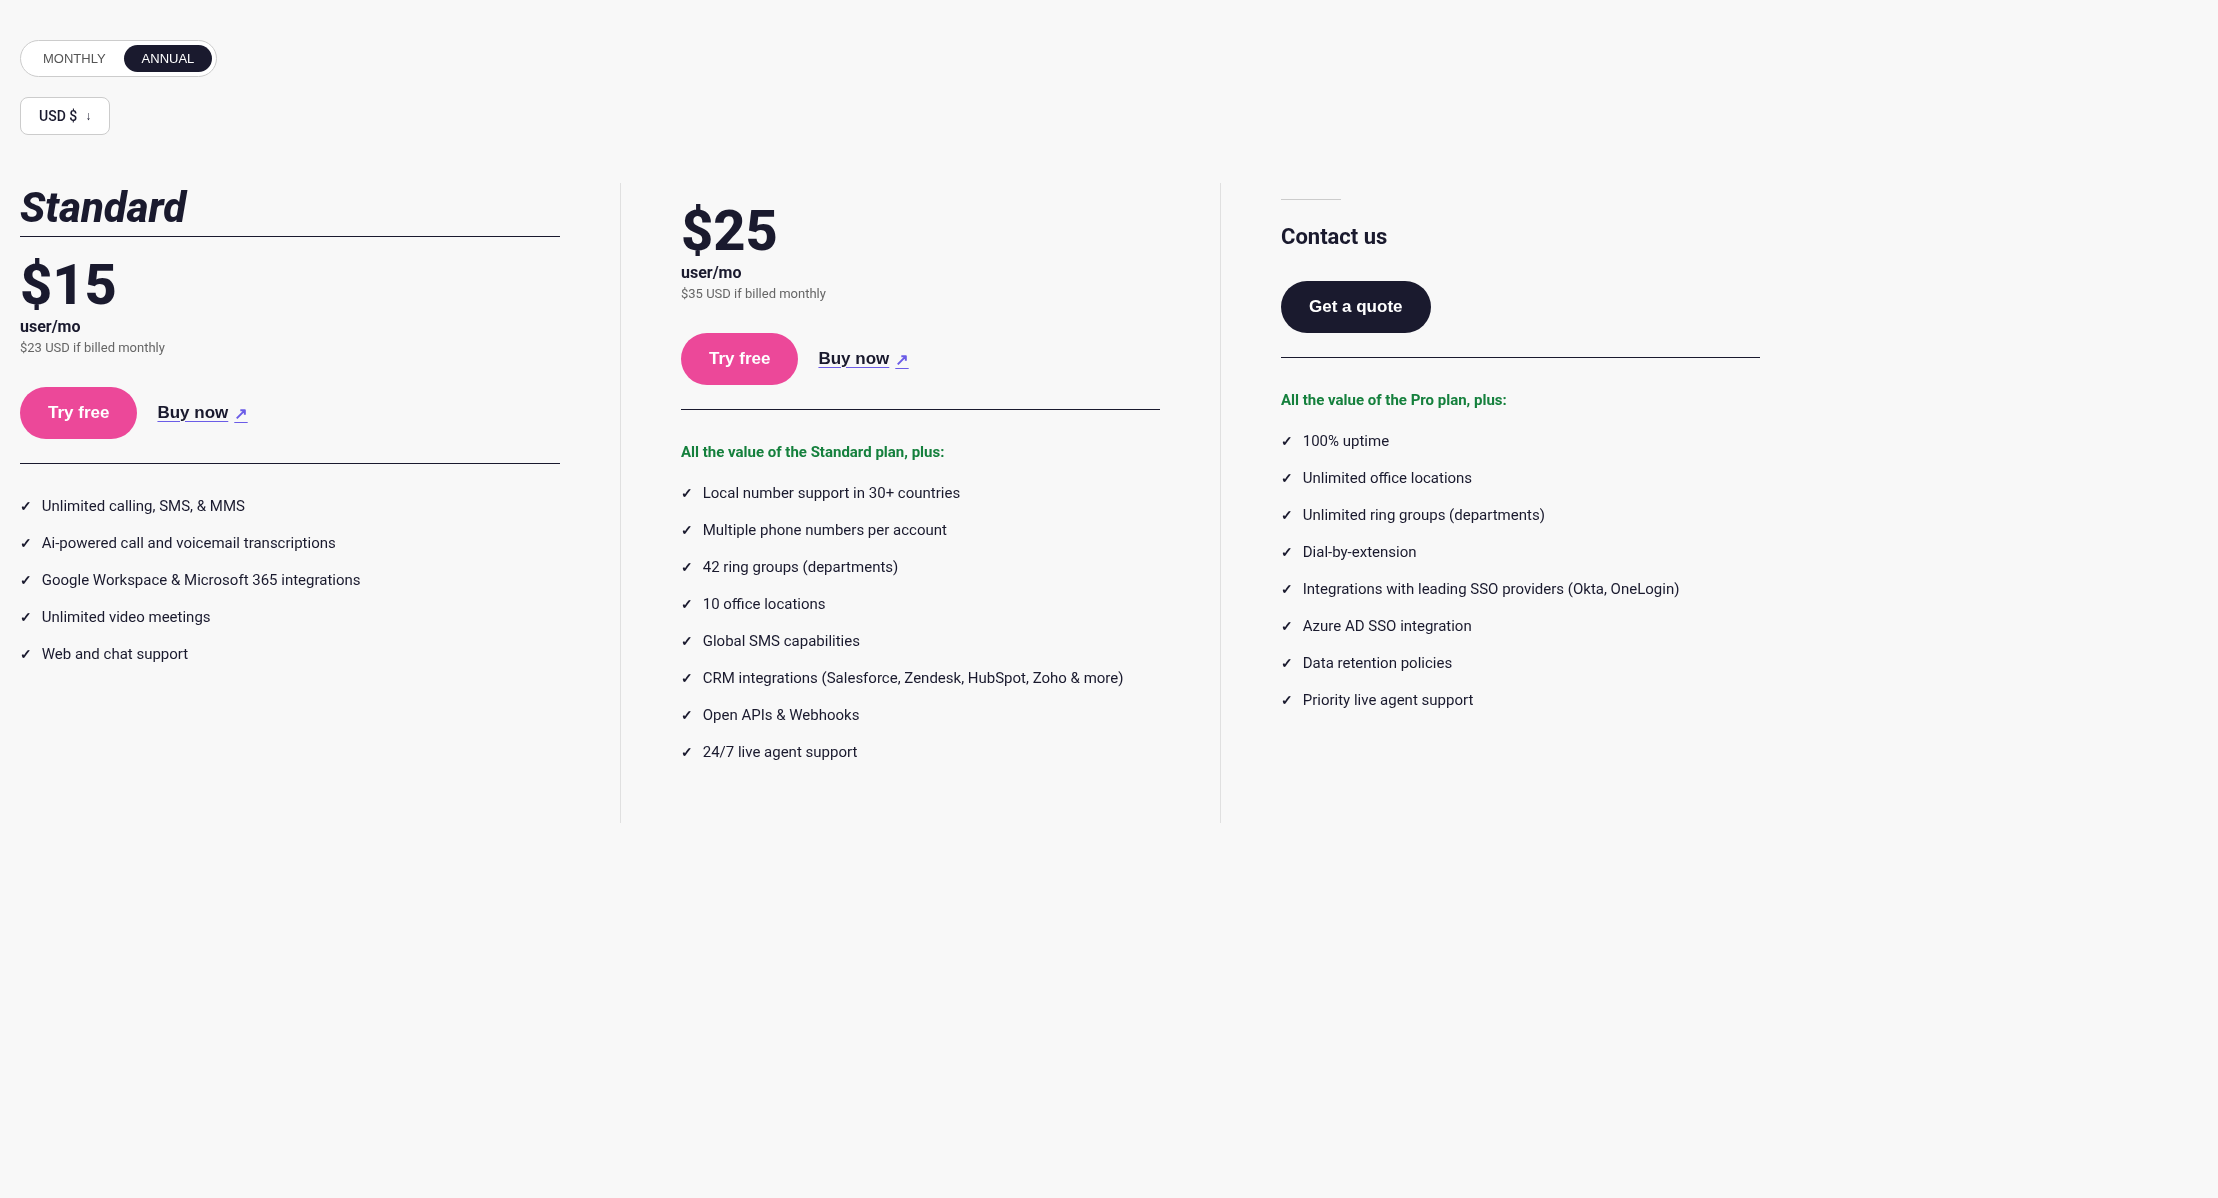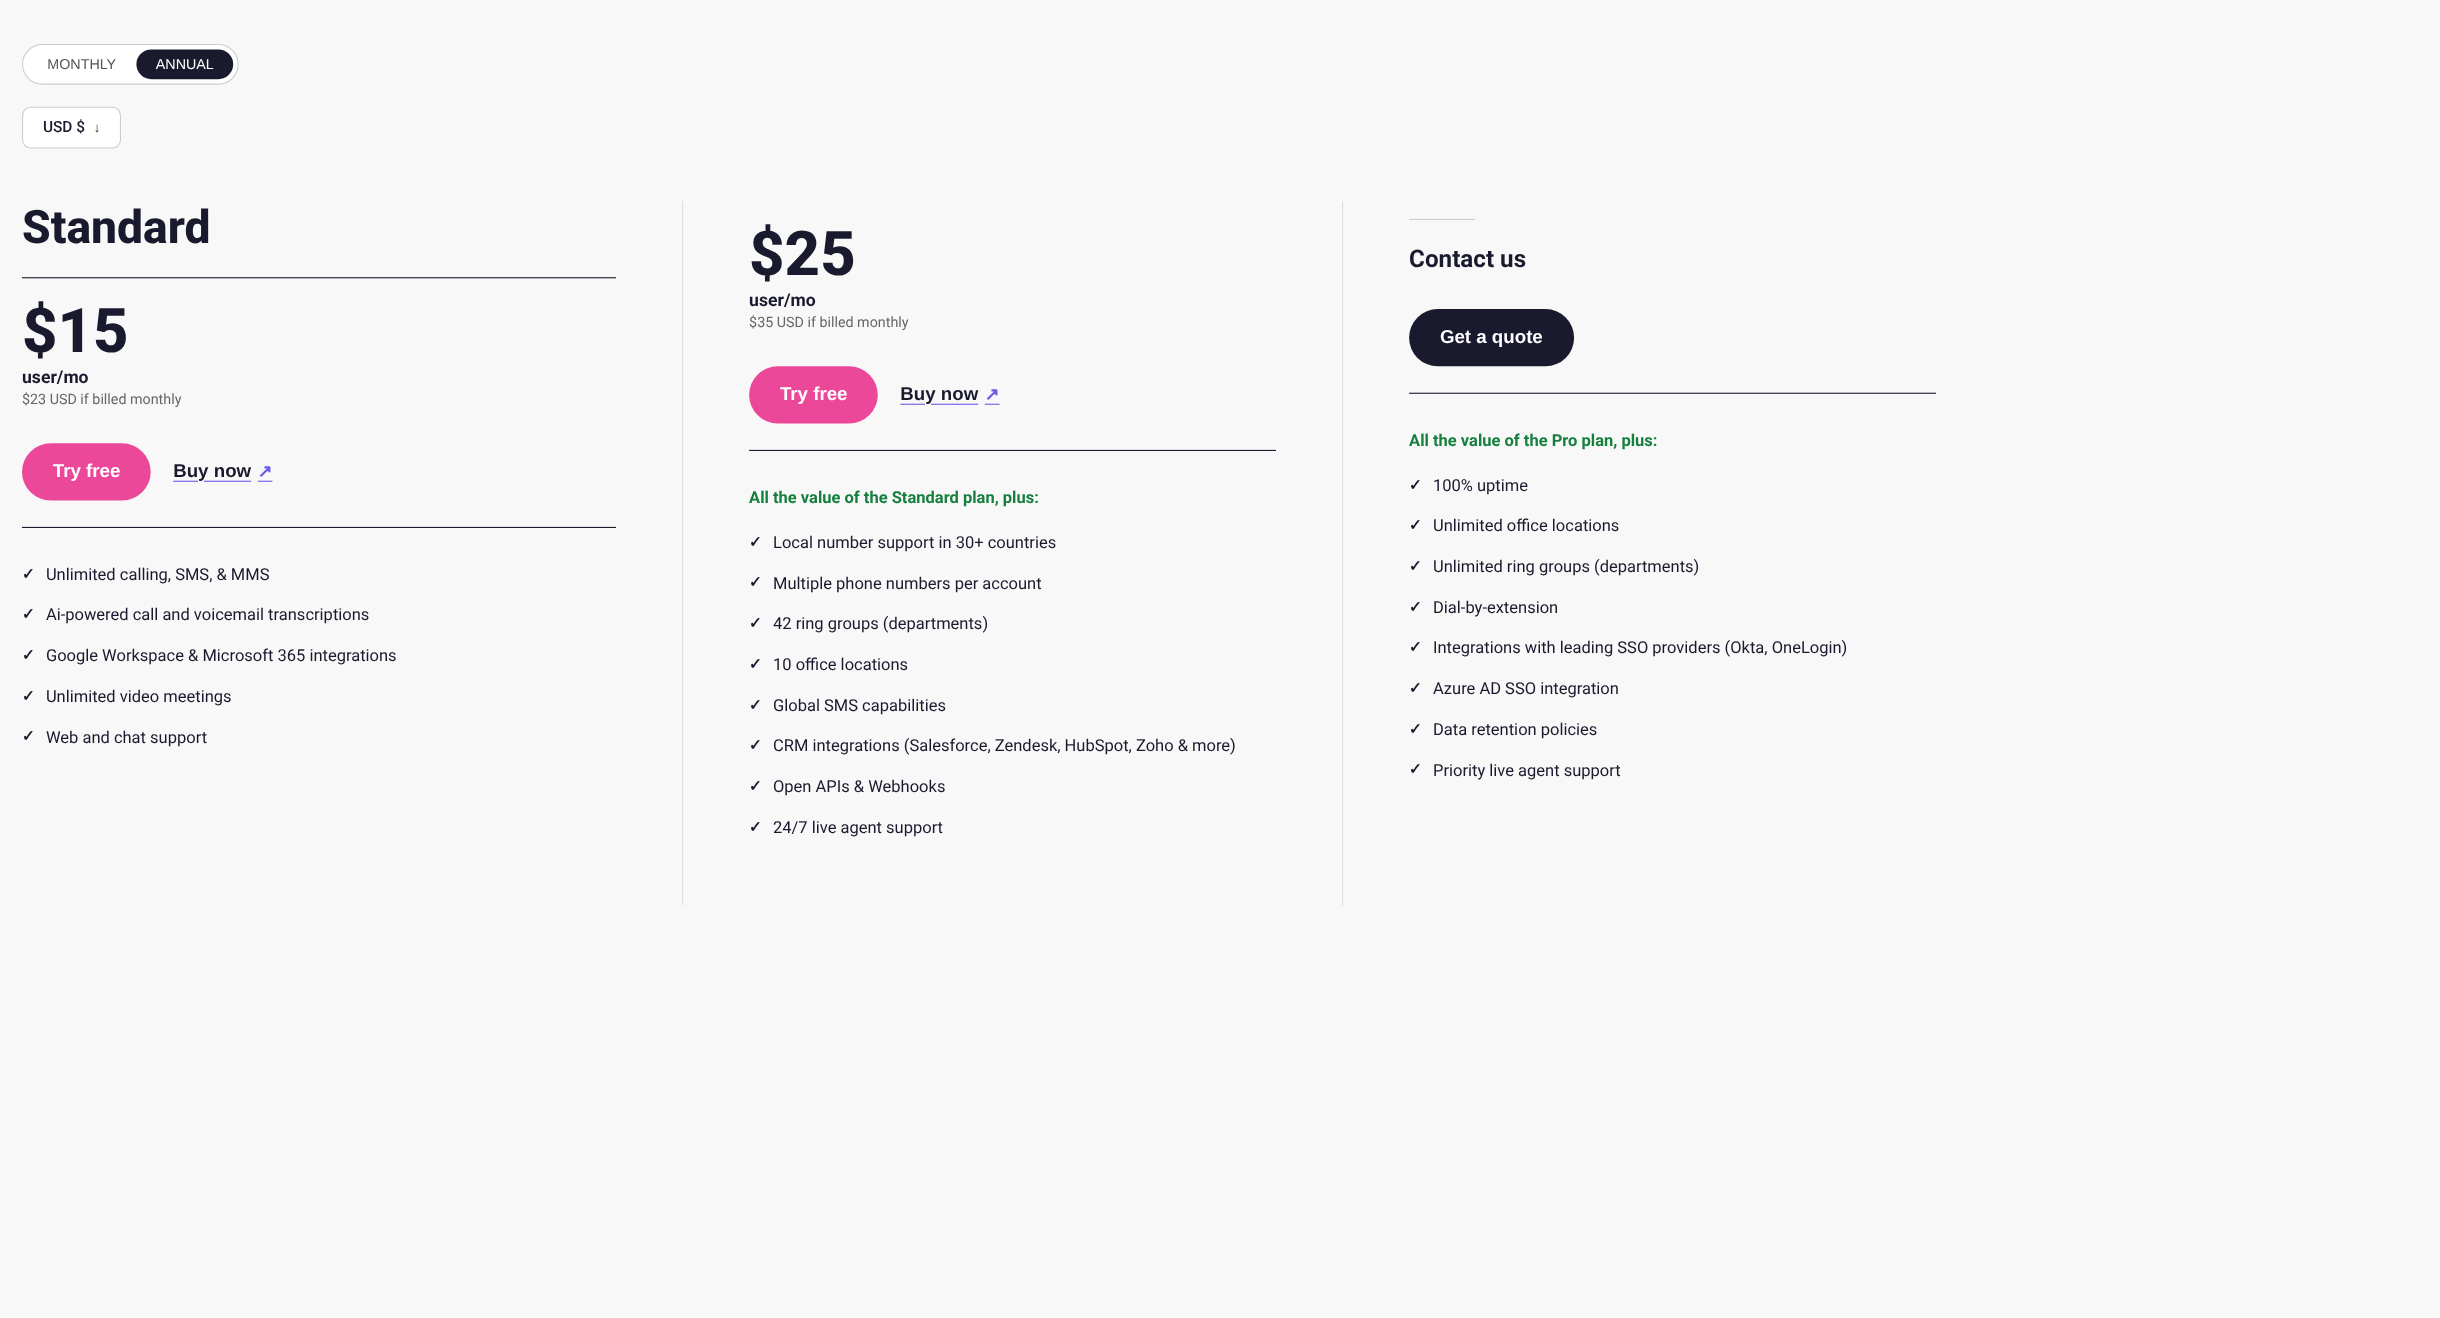--- a/index.html
+++ b/index.html
@@ -85,22 +85,23 @@
     .plan-column + .plan-column {
       padding-left: 60px;
       border-left: 1px solid #e0e0e0;
     }
 
     .plan-name {
       font-size: 42px;
       font-weight: 800;
       color: #1a1a2e;
       margin-bottom: 16px;
-      padding-bottom: 20px;
+      padding-bottom: 4px;
       border-bottom: 1.5px solid #1a1a2e;
+      font-style: italic;
     }
 
     .plan-price {
       margin-top: 20px;
       margin-bottom: 4px;
     }
 
     .price-amount {
       font-size: 56px;
       font-weight: 800;

